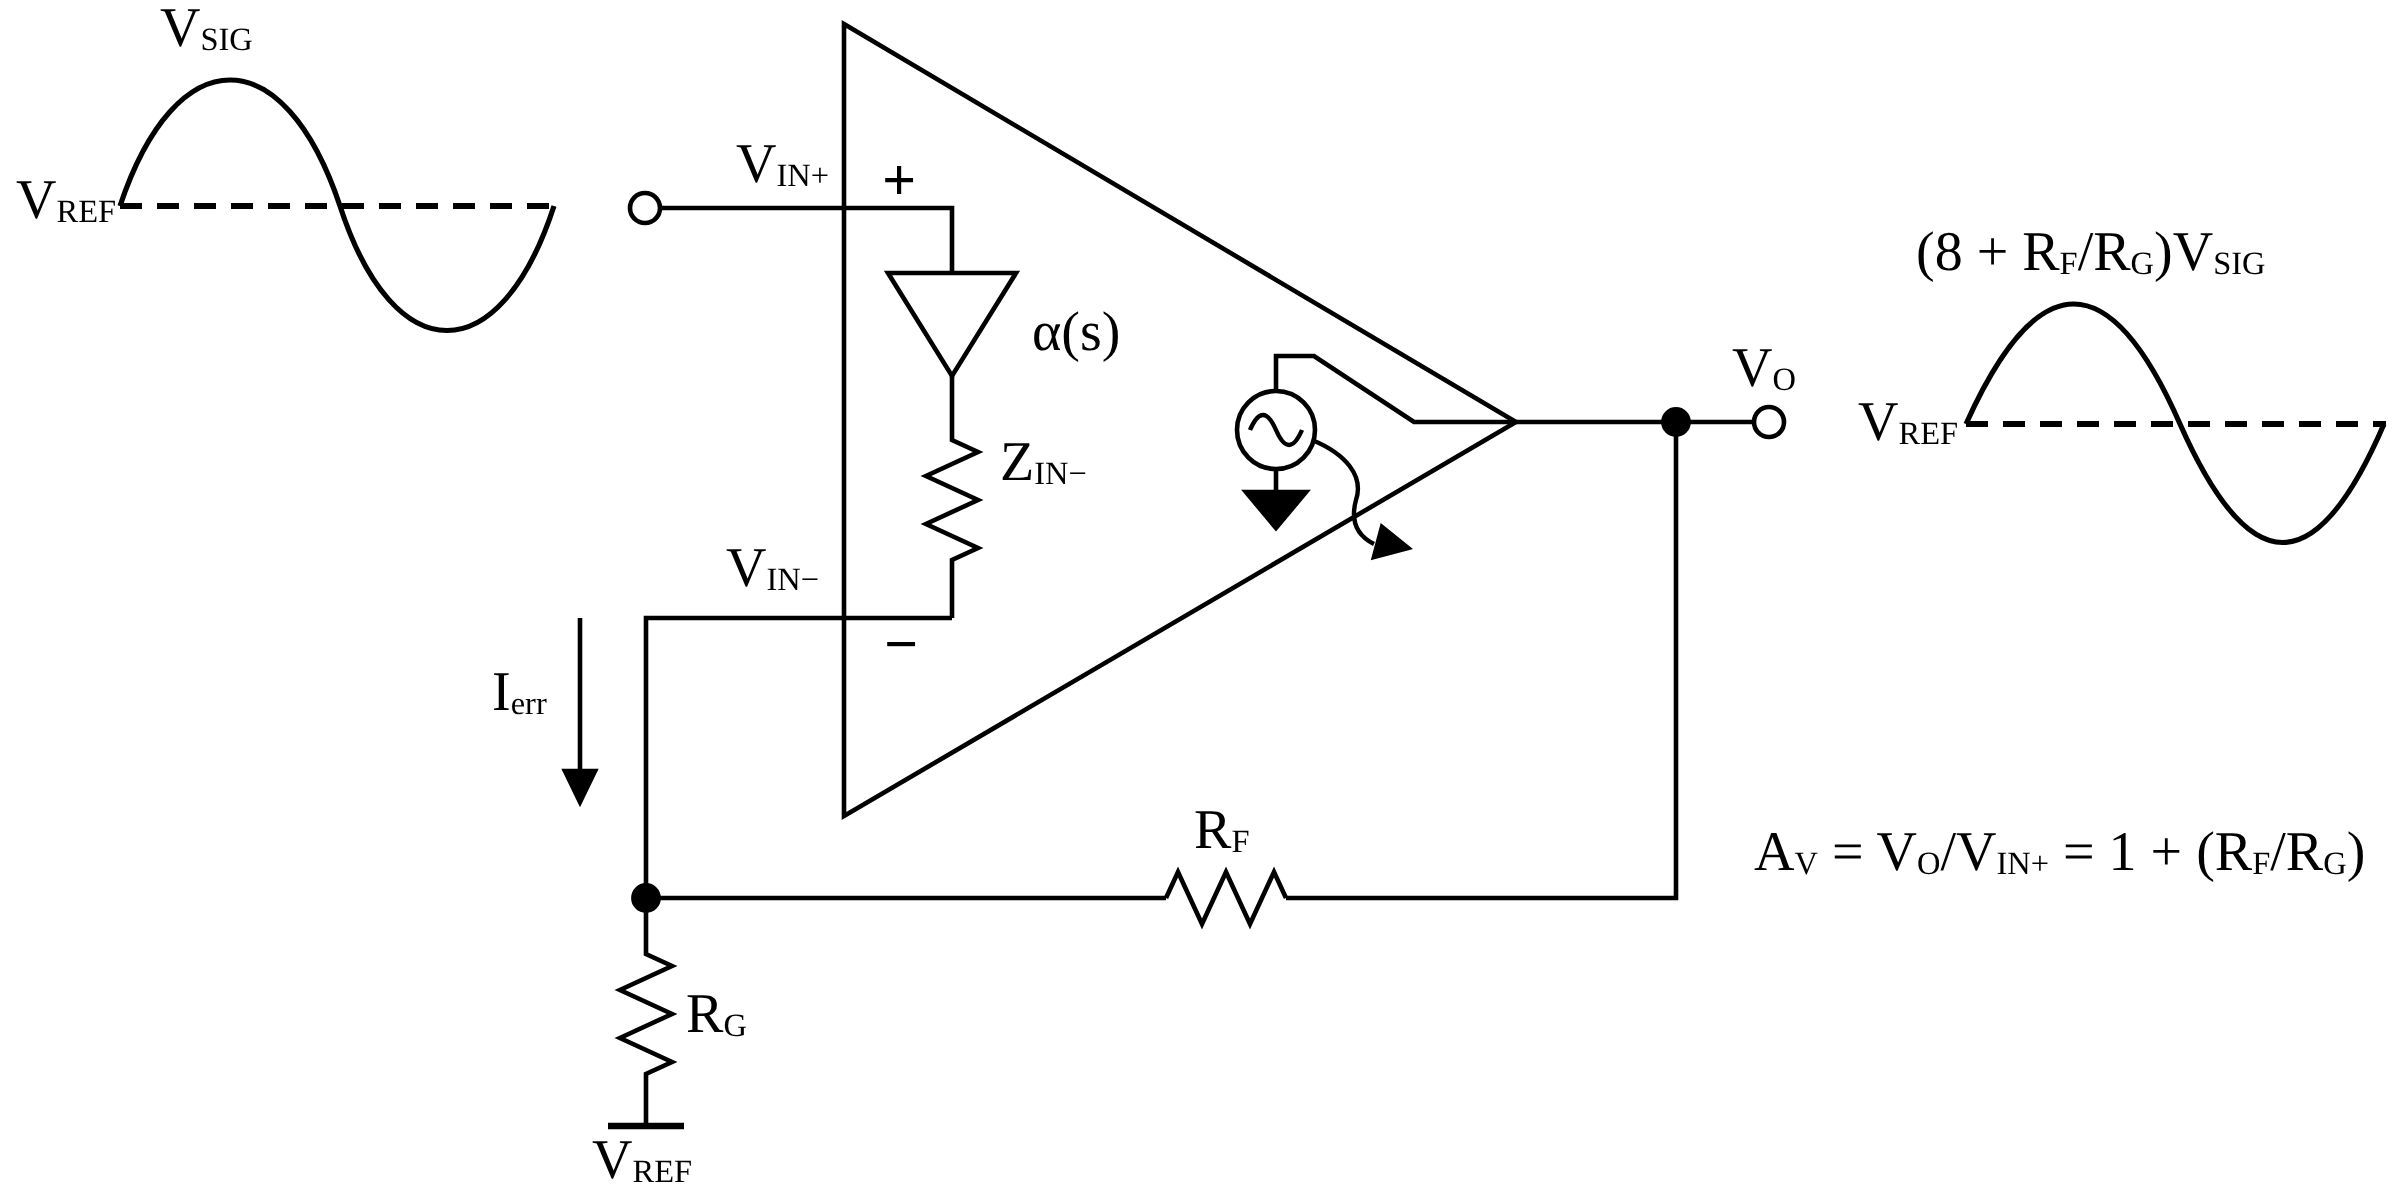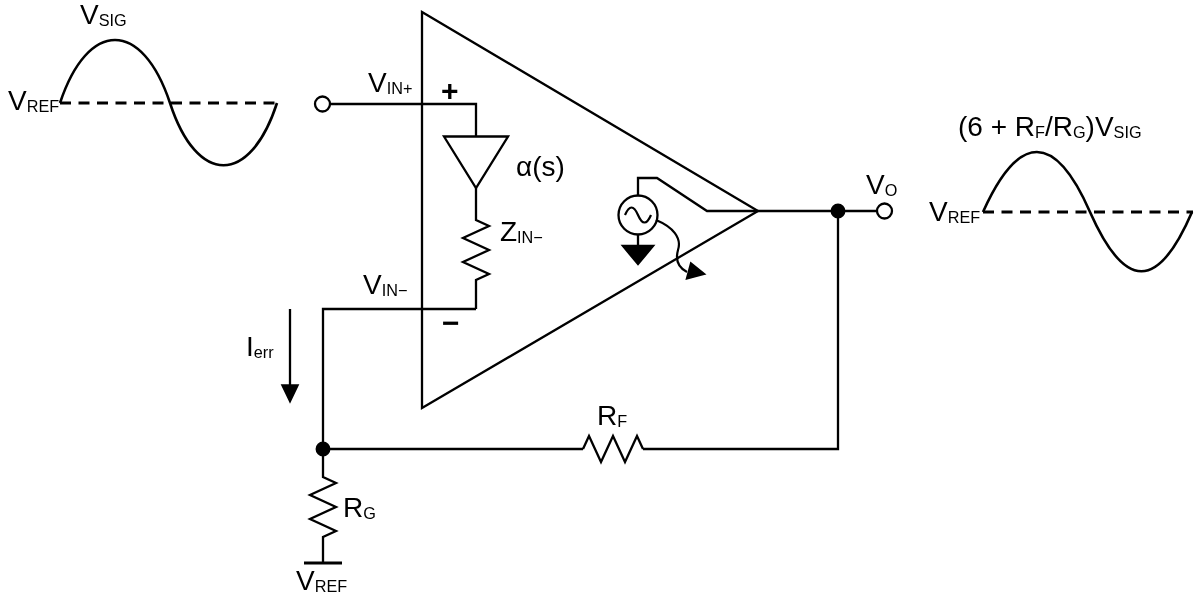--- a/index.html
+++ b/index.html
@@ -1,21 +1,21 @@
 <!DOCTYPE html>
 <html><head>
 <meta charset="utf-8">
 <style>
   html,body { margin:0; padding:0; background:#ffffff; }
   .stage {
     position: relative;
     width: 1200px;
     height: 600px;
     background: #ffffff;
-    font-family: Liberation Sans, sans-serif;
+    font-family: Liberation Serif, serif;
     overflow: hidden;
   }
   .stage svg { position:absolute; left:0; top:0; }
   .lbl {
     position: absolute;
     font-size: 28px;
     line-height: 1;
     color: #000;
     white-space: nowrap;
   }
@@ -102,19 +102,20 @@
   <div class="lbl" style="left:80px;  top:1px;"><span>V</span><sub>SIG</sub></div>
   <div class="lbl" style="left:8px;   top:87px;"><span>V</span><sub>REF</sub></div>
   <div class="lbl" style="left:368px; top:69px;"><span>V</span><sub>IN+</sub></div>
   <div class="lbl sign" style="left:441px; top:76px;"><span>+</span></div>
   <div class="lbl" style="left:516px; top:153px;"><span>α(s)</span></div>
   <div class="lbl" style="left:500px; top:218px;"><span>Z</span><sub>IN−</sub></div>
   <div class="lbl" style="left:363px; top:271px;"><span>V</span><sub>IN−</sub></div>
   <div class="lbl sign" style="left:442px; top:308px;"><span>−</span></div>
   <div class="lbl" style="left:246px; top:333px;"><span>I</span><sub>err</sub></div>
   <div class="lbl" style="left:866px; top:171px;"><span>V</span><sub>O</sub></div>
-  <div class="lbl" style="left:958px; top:113px;"><span>(6 + R</span><sub>F</sub><span>/R</span><sub>G</sub><span>)V</span><sub>SIG</sub></div>
+  <div class="lbl" style="left:958px; top:113px;"><span>(8 + R</span><sub>F</sub><span>/R</span><sub>G</sub><span>)V</span><sub>SIG</sub></div>
   <div class="lbl" style="left:929px; top:198px;"><span>V</span><sub>REF</sub></div>
   <div class="lbl" style="left:597px; top:402px;"><span>R</span><sub>F</sub></div>
   <div class="lbl" style="left:343px; top:494px;"><span>R</span><sub>G</sub></div>
   <div class="lbl" style="left:296px; top:567px;"><span>V</span><sub>REF</sub></div>
+  <div class="lbl" style="left:877px; top:413px;"><span>A</span><sub>V</sub><span> = V</span><sub>O</sub><span>/V</span><sub>IN+</sub><span> = 1 + (R</span><sub>F</sub><span>/R</span><sub>G</sub><span>)</span></div>
 
 </div>
 
 </body></html>

